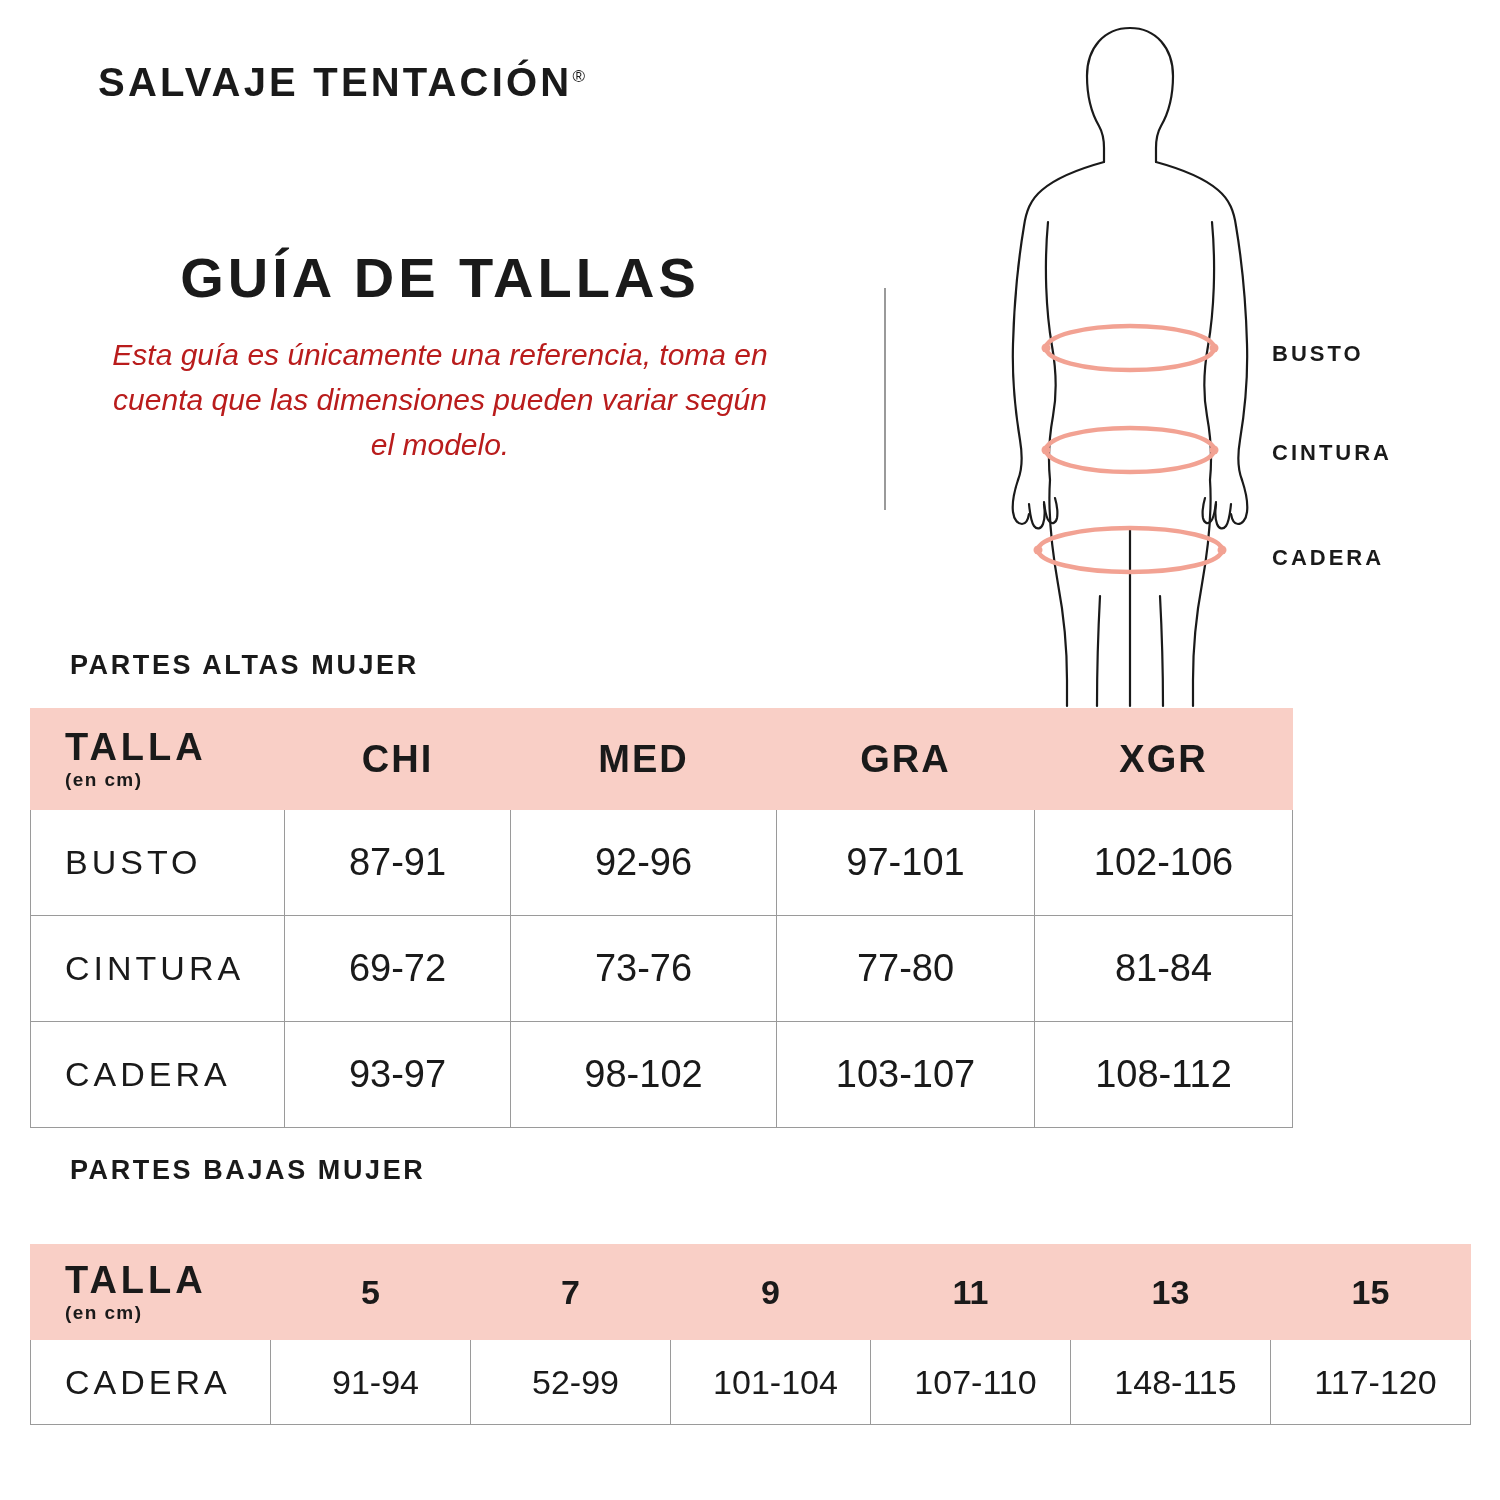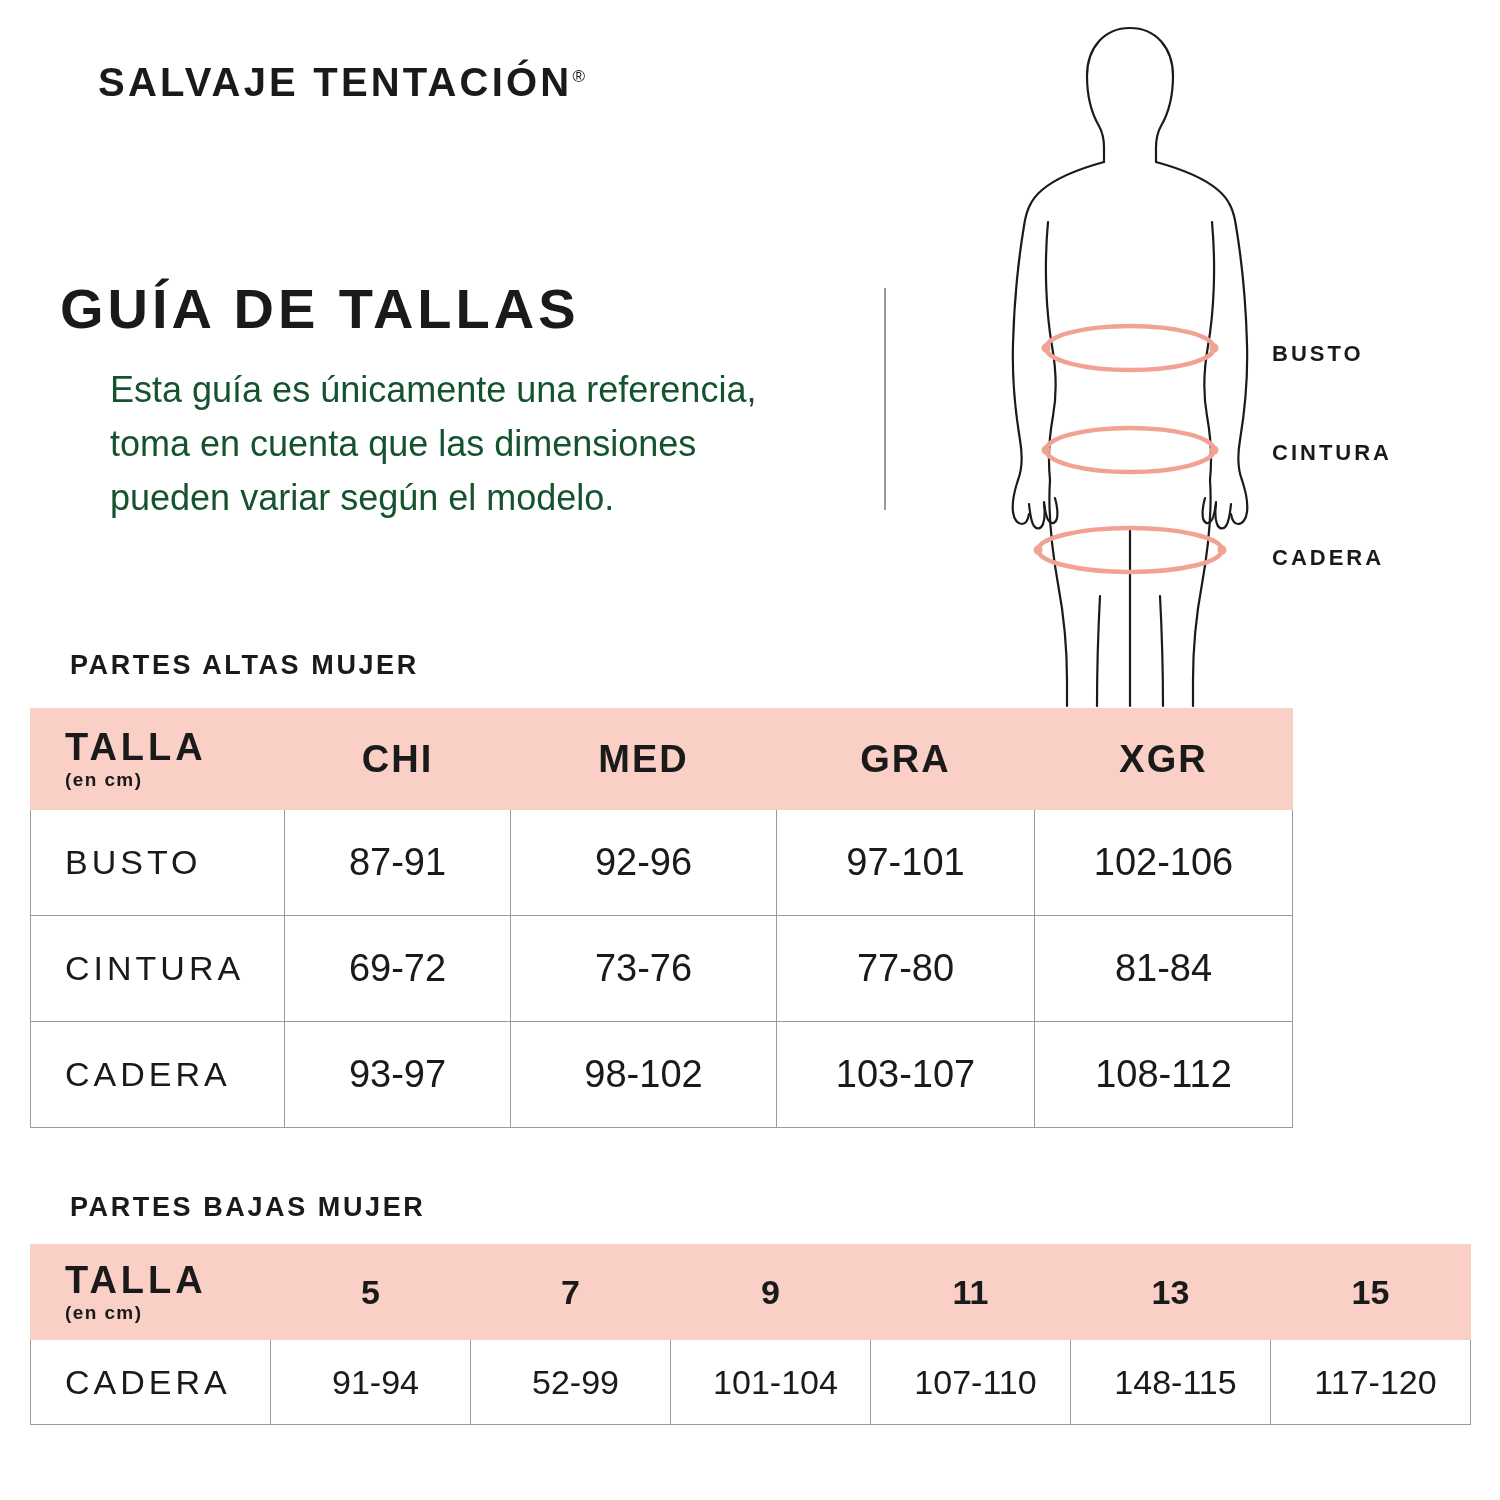--- a/index.html
+++ b/index.html
@@ -33,37 +33,37 @@
     letter-spacing: 0;
     font-weight: normal;
   }
 
   
   .intro {
     position: absolute;
     left: 60px;
     top: 245px;
     width: 760px;
-    text-align: left;
-    margin-top: 31px;
+    text-align: center;
   }
   .intro h1 {
     margin: 0;
     font-size: 56px;
     font-weight: bold;
     letter-spacing: 4px;
     color: #1a1a1a;
   }
   .intro p {
     margin: 22px auto 0;
     width: 660px;
-    font-size: 36px;
+    font-size: 30px;
     line-height: 1.5;
-    color: #14532d;
+    color: #b91c1c;
     font-weight: 300;
+    font-style: italic;
   }
 
   .vdivider {
     position: absolute;
     left: 884px;
     top: 288px;
     width: 2px;
     height: 222px;
     background: #9a9a9a;
   }
@@ -97,21 +97,21 @@
 
   
   .section-title {
     position: absolute;
     font-size: 27px;
     font-weight: bold;
     letter-spacing: 2.6px;
     color: #1a1a1a;
   }
   .section-title.top  { left: 70px; top: 650px; }
-  .section-title.bottom { left: 70px; top: 1192px; }
+  .section-title.bottom { left: 70px; top: 1155px; }
 
   
   table {
     position: absolute;
     border-collapse: collapse;
     table-layout: fixed;
   }
   table td, table th {
     border: 1px solid #9a9a9a;
     text-align: center;

